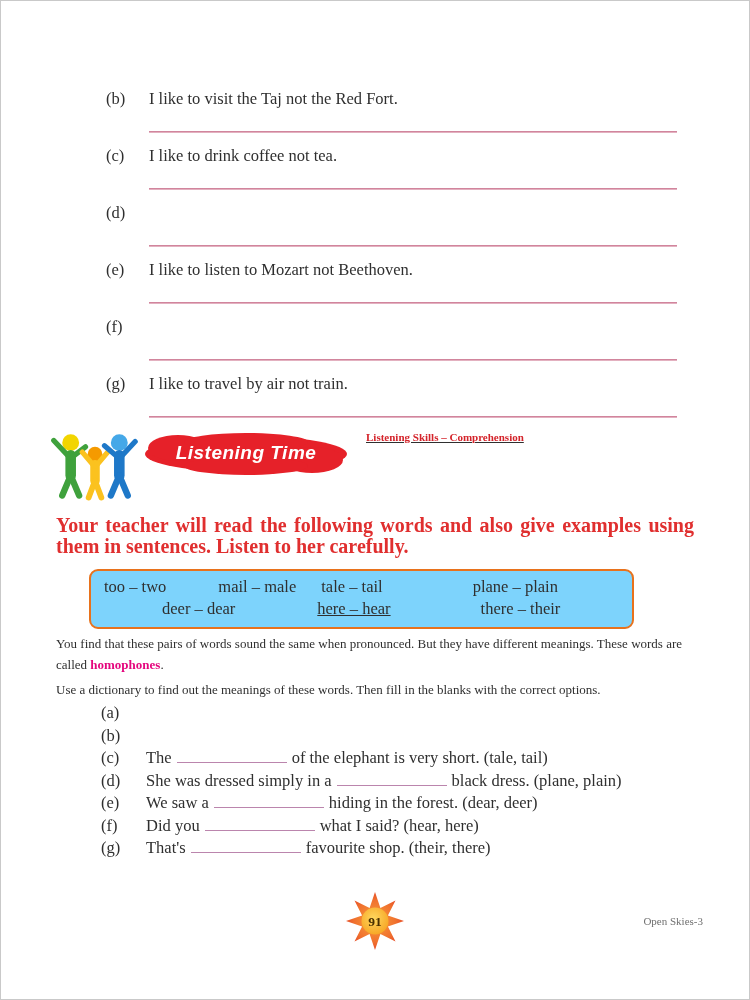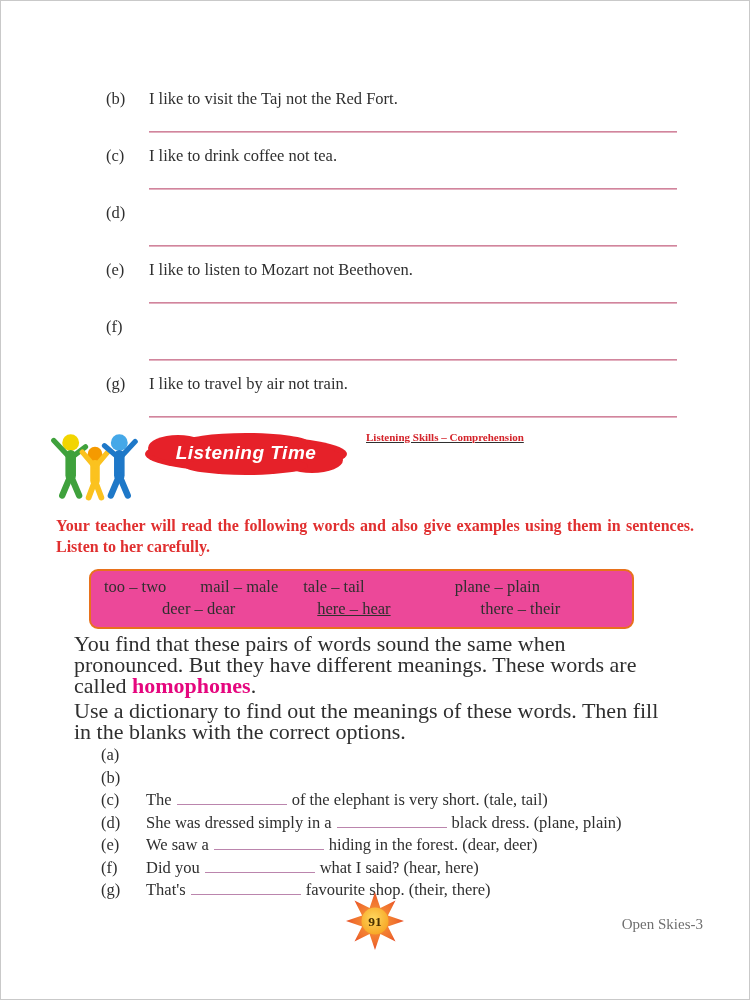--- a/index.html
+++ b/index.html
@@ -24,51 +24,51 @@
     position:absolute; top:0; left:0; width:212px; height:46px;
     display:flex; align-items:center; justify-content:center;
     color:#ffffff; font-family:"Liberation Sans", sans-serif;
     font-style:italic; font-weight:bold; font-size:19px; letter-spacing:0.5px;
     padding-bottom:2px; box-sizing:border-box;
   }
   .subtitle { margin-left:14px; color:#d4232a; font-weight:bold; font-size:11px; }
   
   .instruction {
     margin:6px 55px 0; color:#e02f2f; font-weight:bold;
-    font-size:16px; line-height:21px; text-align:justify;
+    font-size:20px; line-height:21px; text-align:justify;
   }
   
   .word-box {
     margin:12px 0 0 88px; width:545px; box-sizing:border-box;
-    background:#ec4899; border:2.5px solid #e8721c; border-radius:9px;
+    background:#7dd3fc; border:2.5px solid #e8721c; border-radius:9px;
     padding:5px 13px 7px; font-size:16.5px;
   }
   .wb-row { display:flex; line-height:22px; }
   .wb-r1 .wp:nth-child(1){ margin-left:0; }
-  .wb-r1 .wp:nth-child(2){ margin-left:34px; }
+  .wb-r1 .wp:nth-child(2){ margin-left:52px; }
   .wb-r1 .wp:nth-child(3){ margin-left:25px; }
   .wb-r1 .wp:nth-child(4){ margin-left:90px; }
   .wb-r2 .wp:nth-child(1){ margin-left:58px; }
   .wb-r2 .wp:nth-child(2){ margin-left:82px;text-decoration:underline; }
   .wb-r2 .wp:nth-child(3){ margin-left:90px; }
   
-  .para { margin:4px 73px 0; font-size:22px; line-height:21px; }
+  .para { margin:4px 55px 0; font-size:13px; line-height:21px; }
   .homophones { color:#e5067e; font-weight:bold; }
   
   .fill-list { margin-top:2px; }
   .fb-item { display:flex; font-size:16.5px; line-height:22.5px; }
   .fb-label { width:45px; margin-left:100px; flex:none; }
   .fb-text { width:548px; }
   .blank {
     display:inline-block; width:110px; height:11px;
     border-bottom:1.5px solid #bb85ad; margin:0 5px;
   }
   
   .star-badge { position:absolute; bottom:48px; left:50%; transform:translateX(-50%); width:60px; height:60px; }
-  .book-title { position:absolute; bottom:66px; right:46px; font-size:15px; color:#6f6f6f; }
+  .book-title { position:absolute; bottom:72px; right:46px; font-size:11px; color:#6f6f6f; }
 </style>
 </head>
 <body>
 
 <div class="page">
 
   <div class="ex1">
     <div class="ex1-item">
       <div class="ex1-row">
         <span class="ex1-label">(b)</span>

